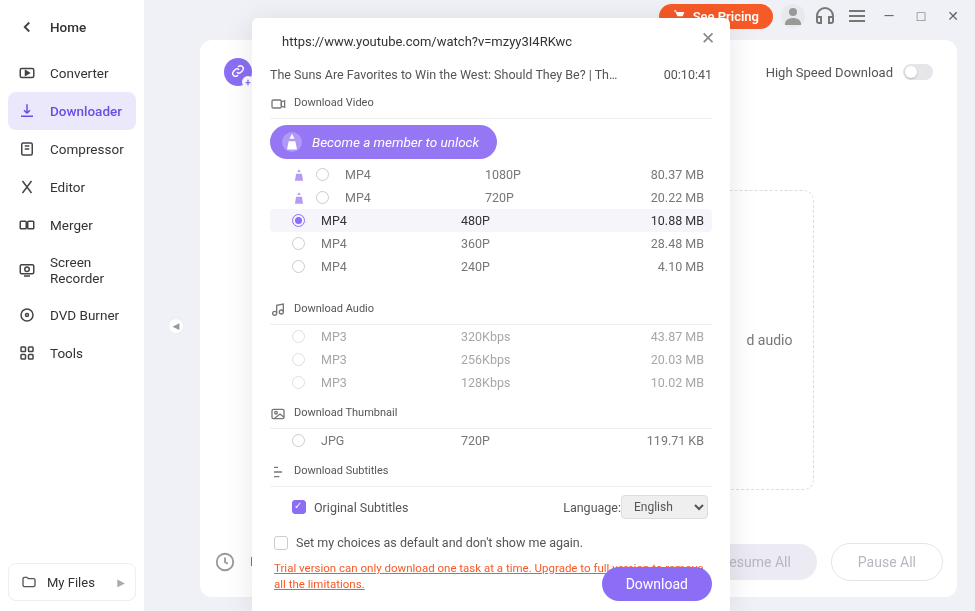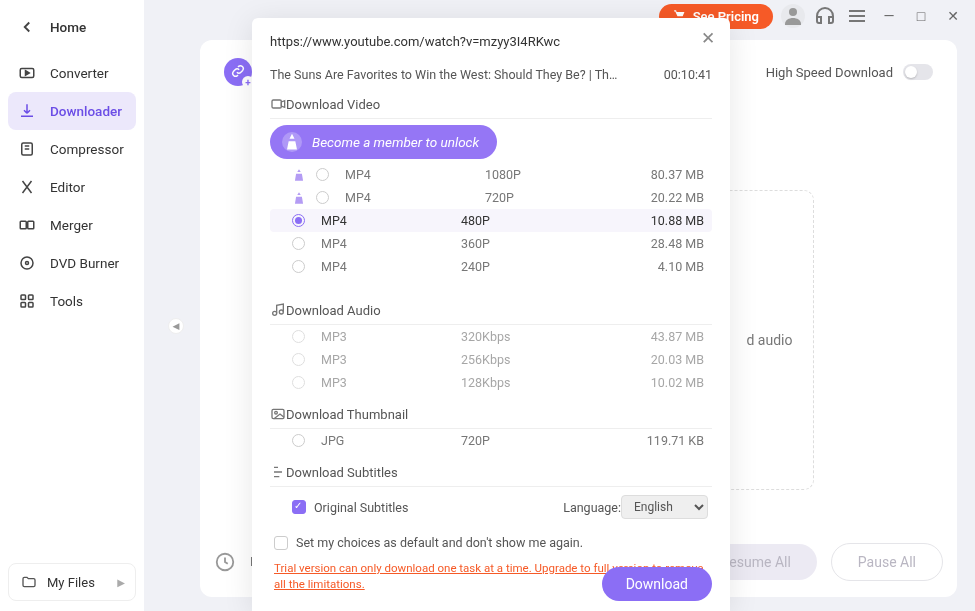--- a/index.html
+++ b/index.html
@@ -32,25 +32,25 @@
 
 .placeholder-box { position:absolute; top:150px; left:50%; transform:translateX(-50%); width:470px; height:300px; border:1px dashed #ddd; border-radius:10px; display:flex; align-items:center; justify-content:center; color:#777; font-size:14px;}
 .bottom-controls { position:absolute; bottom:16px; left:14px; right:14px; display:flex; align-items:center; gap:14px; }
 .history-icon { width:22px; height:22px; color:#888;}
 .file-loc { font-size:12px; color:#777; }
 .pill-btn { border-radius: 20px; padding: 10px 26px; font-size: 14px; border:none;}
 .resume-all { background:#eceaf3; color:#b9b6c2; margin-left:auto;}
 .pause-all { background:#fff; border:1px solid #e5e5e9; color:#b9b6c2;}
 
 .modal { position:absolute; left:252px; top:18px; width:478px; bottom:0; background:#fff; box-shadow: 0 4px 30px rgba(0,0,0,0.1); border-radius: 6px 6px 0 0; padding: 14px 18px 14px; overflow:hidden; }
-.modal-url { font-size:13px; color:#333; padding: 2px 0 10px;}
+.modal-url { font-size:13px; color:#333; padding: 2px 0 10px; margin-left: 12px;}
 .modal-close { position:absolute; top:10px; right:12px; color:#888; width:20px; height:20px; display:flex; align-items:center; justify-content:center; font-size:17px; cursor:pointer;}
 .video-title-row { display:flex; justify-content:space-between; align-items:center; padding: 8px 0; font-size:12.5px; color:#555;}
 .video-title { max-width: 350px; white-space:nowrap; overflow:hidden; text-overflow:ellipsis;}
-.section-head { display:flex; align-items:center; font-size:13px; color:#555; padding: 6px 0 6px; border-bottom:1px solid #eee;}
+.section-head { display:flex; gap:8px; font-size:11px; color:#555; padding: 6px 0 6px; border-bottom:1px solid #eee;}
 .section-head .sicon { width:16px; height:16px; color:#777;}
 .become-btn { margin: 6px 0 4px; background:#9576f5; color:#fff; border:none; border-radius:18px; padding:7px 18px 7px 12px; font-size:13.5px; display:flex; align-items:center; gap:10px;font-style:italic;}
 .become-btn .bicon { width:20px; height:20px; background:rgba(255,255,255,0.25); border-radius:50%; display:flex; align-items:center; justify-content:center;}
 
 .opt-row { display:flex; align-items:center; padding: 4px 8px 4px 22px; font-size:12.5px; color:#777;}
 .opt-row.selected { background:#f7f5fc; color:#333; border-radius:4px;}
 .opt-row .radio { width:13px; height:13px; border:1.5px solid #ccc; border-radius:50%; margin-right:16px; flex-shrink:0;}
 .opt-row.selected .radio { border-color:#8b6ef5; position:relative;}
 .opt-row.selected .radio::after { content:""; position:absolute; inset:2px; background:#8b6ef5; border-radius:50%;}
 .opt-row .lock-rad { width:14px; height:14px; margin-right:16px; color:#b49cf4; flex-shrink:0;}
@@ -153,20 +153,30 @@
         <svg viewBox="0 0 24 24" fill="none" stroke="currentColor" stroke-width="2">
           <rect x="3" y="7" width="8" height="10" rx="1"></rect>
           <rect x="13" y="7" width="8" height="10" rx="1"></rect>
         </svg>
       </span>
     <span>Merger</span>
   </div>
   <div class="nav-item">
     <span class="nav-icon">
         <svg viewBox="0 0 24 24" fill="none" stroke="currentColor" stroke-width="2">
+          <rect x="3" y="5" width="18" height="12" rx="2"></rect>
+          <circle cx="12" cy="11" r="3"></circle>
+          <line x1="8" y1="20" x2="16" y2="20"></line>
+        </svg>
+      </span>
+    <span>Screen Recorder</span>
+  </div>
+  <div class="nav-item">
+    <span class="nav-icon">
+        <svg viewBox="0 0 24 24" fill="none" stroke="currentColor" stroke-width="2">
           <circle cx="12" cy="12" r="8"></circle>
           <circle cx="12" cy="12" r="2"></circle>
         </svg>
       </span>
     <span>DVD Burner</span>
   </div>
   <div class="nav-item">
     <span class="nav-icon">
         <svg viewBox="0 0 24 24" fill="none" stroke="currentColor" stroke-width="2">
           <rect x="4" y="4" width="6" height="6" rx="1"></rect>

